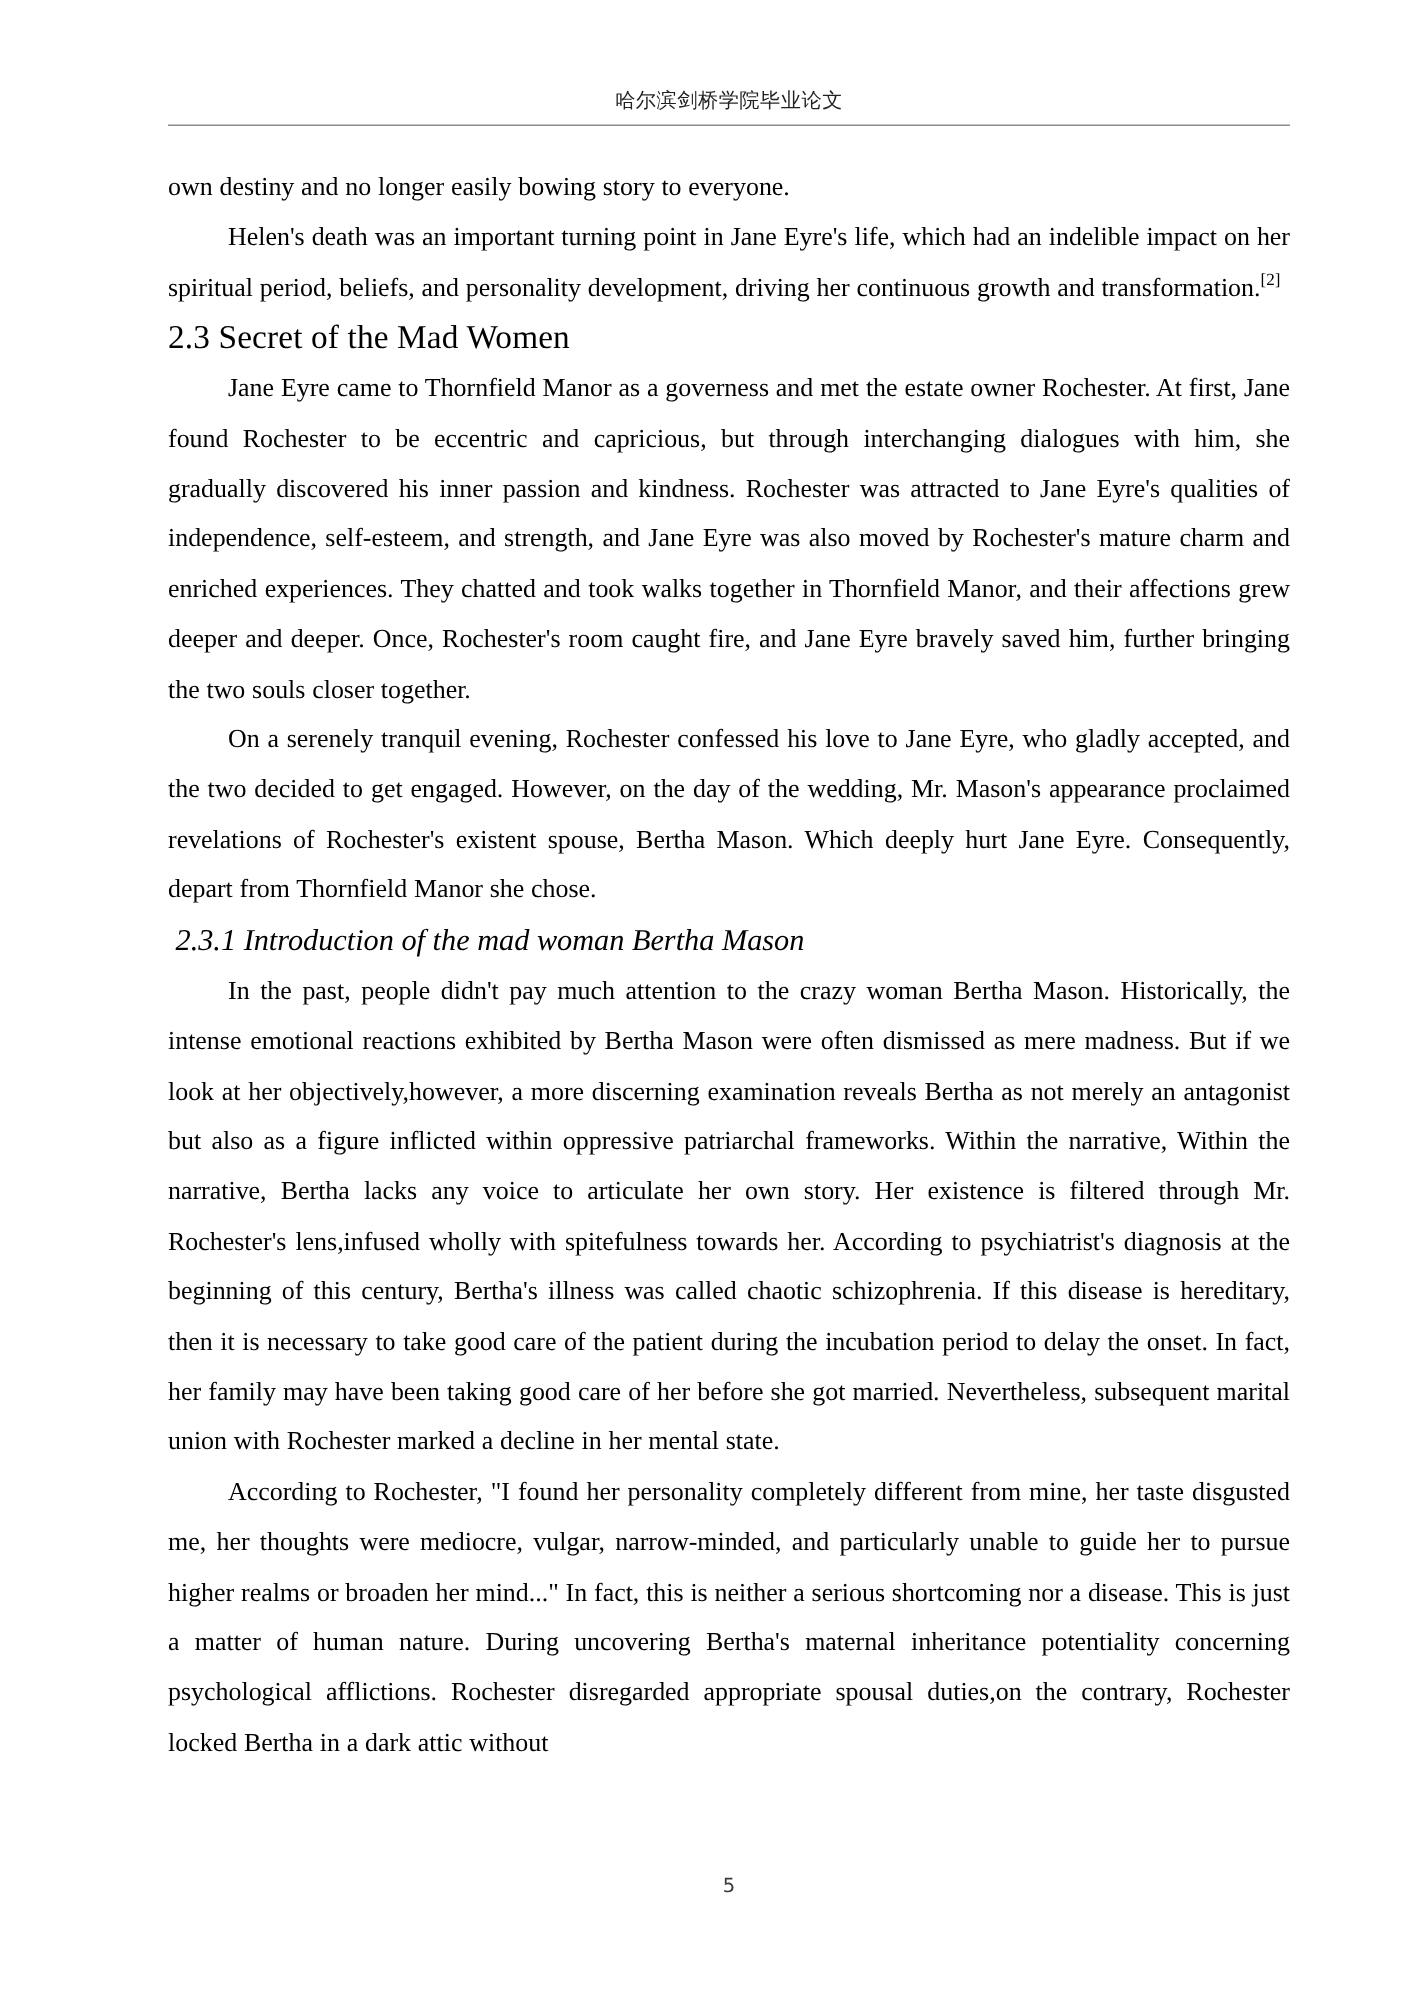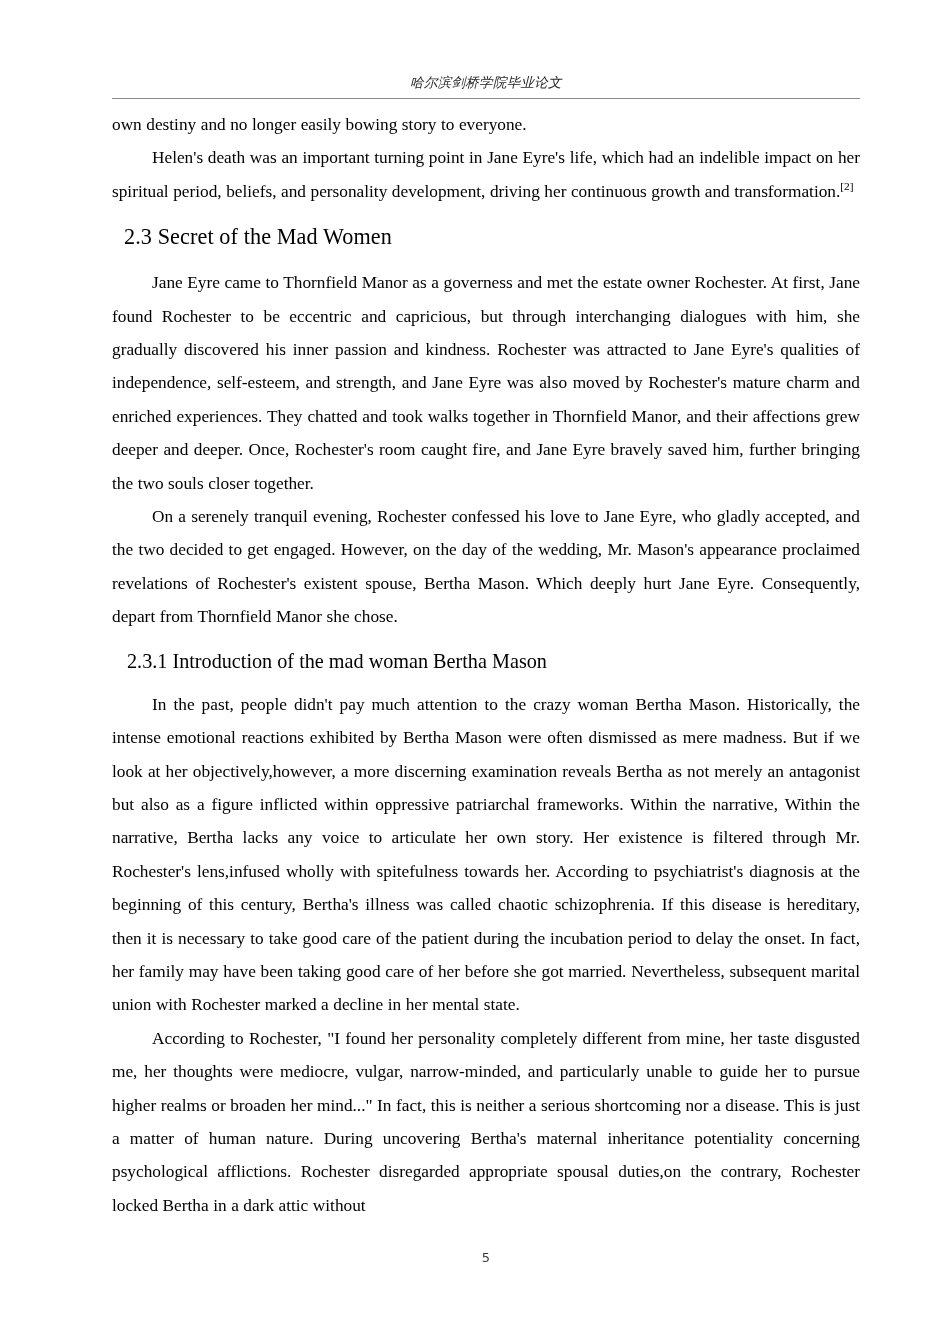--- a/index.html
+++ b/index.html
@@ -18,23 +18,22 @@
     height: 1344px;
     background: #ffffff;
     box-sizing: border-box;
     overflow: hidden;
   }
 
   
   .header-zone {
     position: absolute;
     left: 112px;
-    top: 72px;
+    top: 57px;
     width: 748px;
-    font-style: italic;
   }
   .header-text {
     font-family: "DejaVu Sans", "Liberation Sans", sans-serif;
     font-size: 13.5px;
     line-height: 20px;
     text-align: center;
     color: #231f20;
     letter-spacing: 0.3px;
   }
   .header-rule {
@@ -62,34 +61,35 @@
   }
   p.para.indent {
     text-indent: 40px;
   }
   p.para.cont {
     text-indent: 0;
   }
 
   
   h2.h-sec {
-    margin: 12px;
+    margin: 0;
     font-weight: normal;
     font-size: 22.2px;
     line-height: 34px;
     text-align: left;
     letter-spacing: 0.1px;
   }
   h3.h-sub {
-    margin: 10px;
+    margin: 0;
     font-weight: normal;
     font-size: 20.2px;
     line-height: 34px;
     text-align: left;
     padding-left: 5px;
+    font-style: italic;
   }
 
   sup.cite {
     font-size: 11.4px;
     vertical-align: super;
     line-height: 0;
   }
 
   
   .footer-zone {

